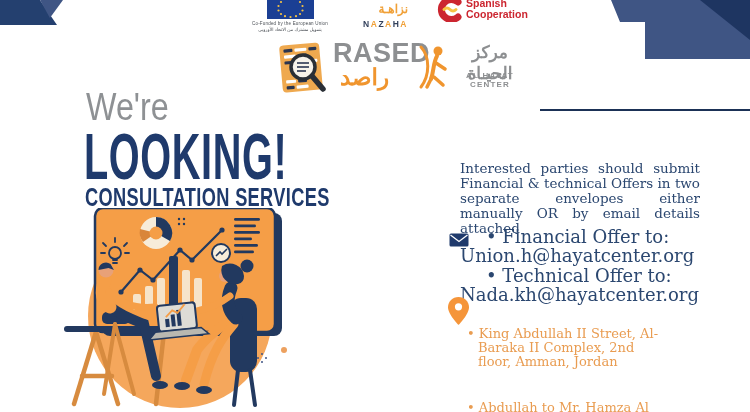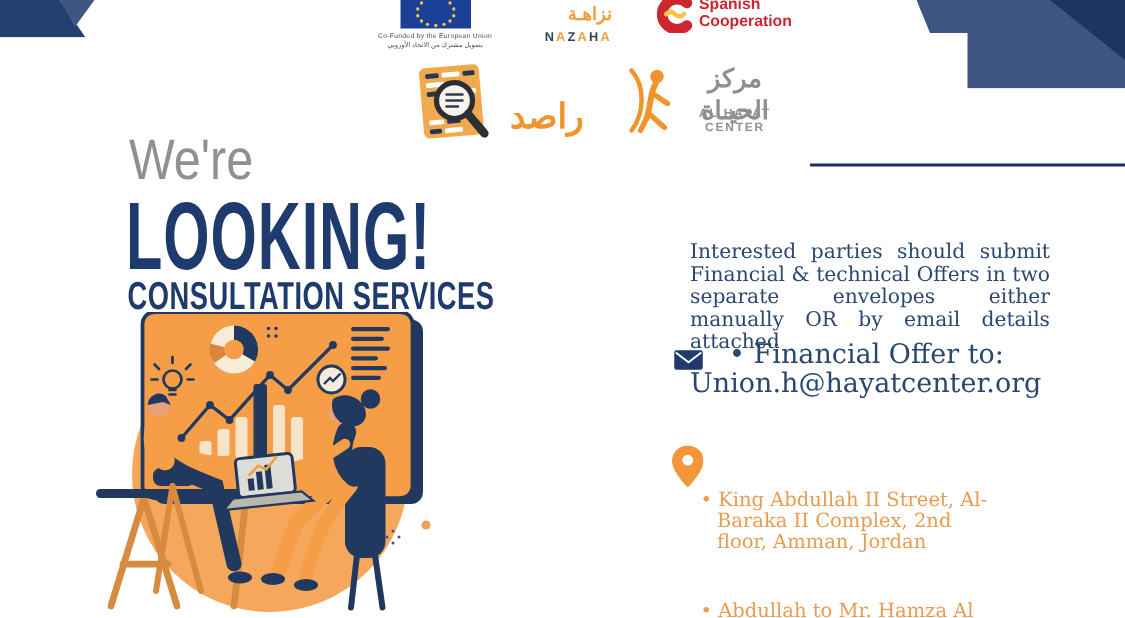--- a/index.html
+++ b/index.html
@@ -135,20 +135,21 @@
         </g>
       </g>
       <circle cx="27" cy="25" r="12" fill="#f7f3ea" stroke="#2a2f36" stroke-width="3.5"></circle>
       <g stroke="#2a3550" stroke-width="1.6">
         <line x1="21" y1="21" x2="33" y2="21"></line>
           <line x1="21" y1="25" x2="33" y2="25"></line>
           <line x1="21" y1="29" x2="30" y2="29"></line>
       </g>
       <line x1="36" y1="34" x2="47" y2="47" stroke="#2a2f36" stroke-width="5.5" stroke-linecap="round"></line>
     </svg>
+    <div class="rased-name">RASED</div>
     <div class="rased-ar">راصد</div>
     <svg class="rased-fig" width="32" height="48" viewBox="0 0 32 48">
       <path d="M4 4 C13 14 13 32 4 44" fill="none" stroke="#f0952e" stroke-width="3" stroke-linecap="round"></path>
       <circle cx="21" cy="8" r="4.5" fill="#f0952e"></circle>
       <path d="M20 13 C16 20 17 28 14 36" fill="none" stroke="#f0952e" stroke-width="4" stroke-linecap="round"></path>
       <path d="M19 20 L28 26 M17 34 L26 42 M15 34 L10 44" fill="none" stroke="#f0952e" stroke-width="3.5" stroke-linecap="round"></path>
     </svg>
     <div class="hayat-ar">مركز الحيـاة</div>
     <div class="hayat-en">AL HAYAT CENTER</div>
   </div>
@@ -282,20 +283,24 @@
   <svg class="env-icon" width="20" height="14" viewBox="0 0 20 14">
     <rect x="0.5" y="0.5" width="19" height="13" rx="1.5" fill="#1f3a6c"></rect>
     <path d="M1.5 2 L10 8.5 L18.5 2" fill="none" stroke="#ffffff" stroke-width="1.3"></path>
   </svg>
 
   <div class="email-block serif">
     <div class="email-item">
       <div class="email-label"><span class="blt">•</span> <span>Financial Offer to:</span></div>
       <div class="email-val">Union.h@hayatcenter.org</div>
     </div>
+    <div class="email-item">
+      <div class="email-label"><span class="blt">•</span> <span>Technical Offer to:</span></div>
+      <div class="email-val">Nada.kh@hayatcenter.org</div>
+    </div>
   </div>
 
   <svg class="pin-icon" width="21" height="28" viewBox="0 0 21 28">
     <path d="M10.5 0 C4.5 0 0 4.6 0 10.3 C0 17.5 10.5 28 10.5 28 C10.5 28 21 17.5 21 10.3 C21 4.6 16.5 0 10.5 0 Z" fill="#f5953a"></path>
     <circle cx="10.5" cy="9.8" r="3.6" fill="#ffffff"></circle>
   </svg>
 
   <div class="addr-block serif">
     <div class="addr-item"><span class="blt">•</span> <span>King Abdullah II Street, Al-Baraka II Complex, 2nd floor, Amman, Jordan</span></div>
     <div class="addr-item"><span class="blt">•</span> <span>Abdullah to Mr. Hamza Al Husban.</span></div>

